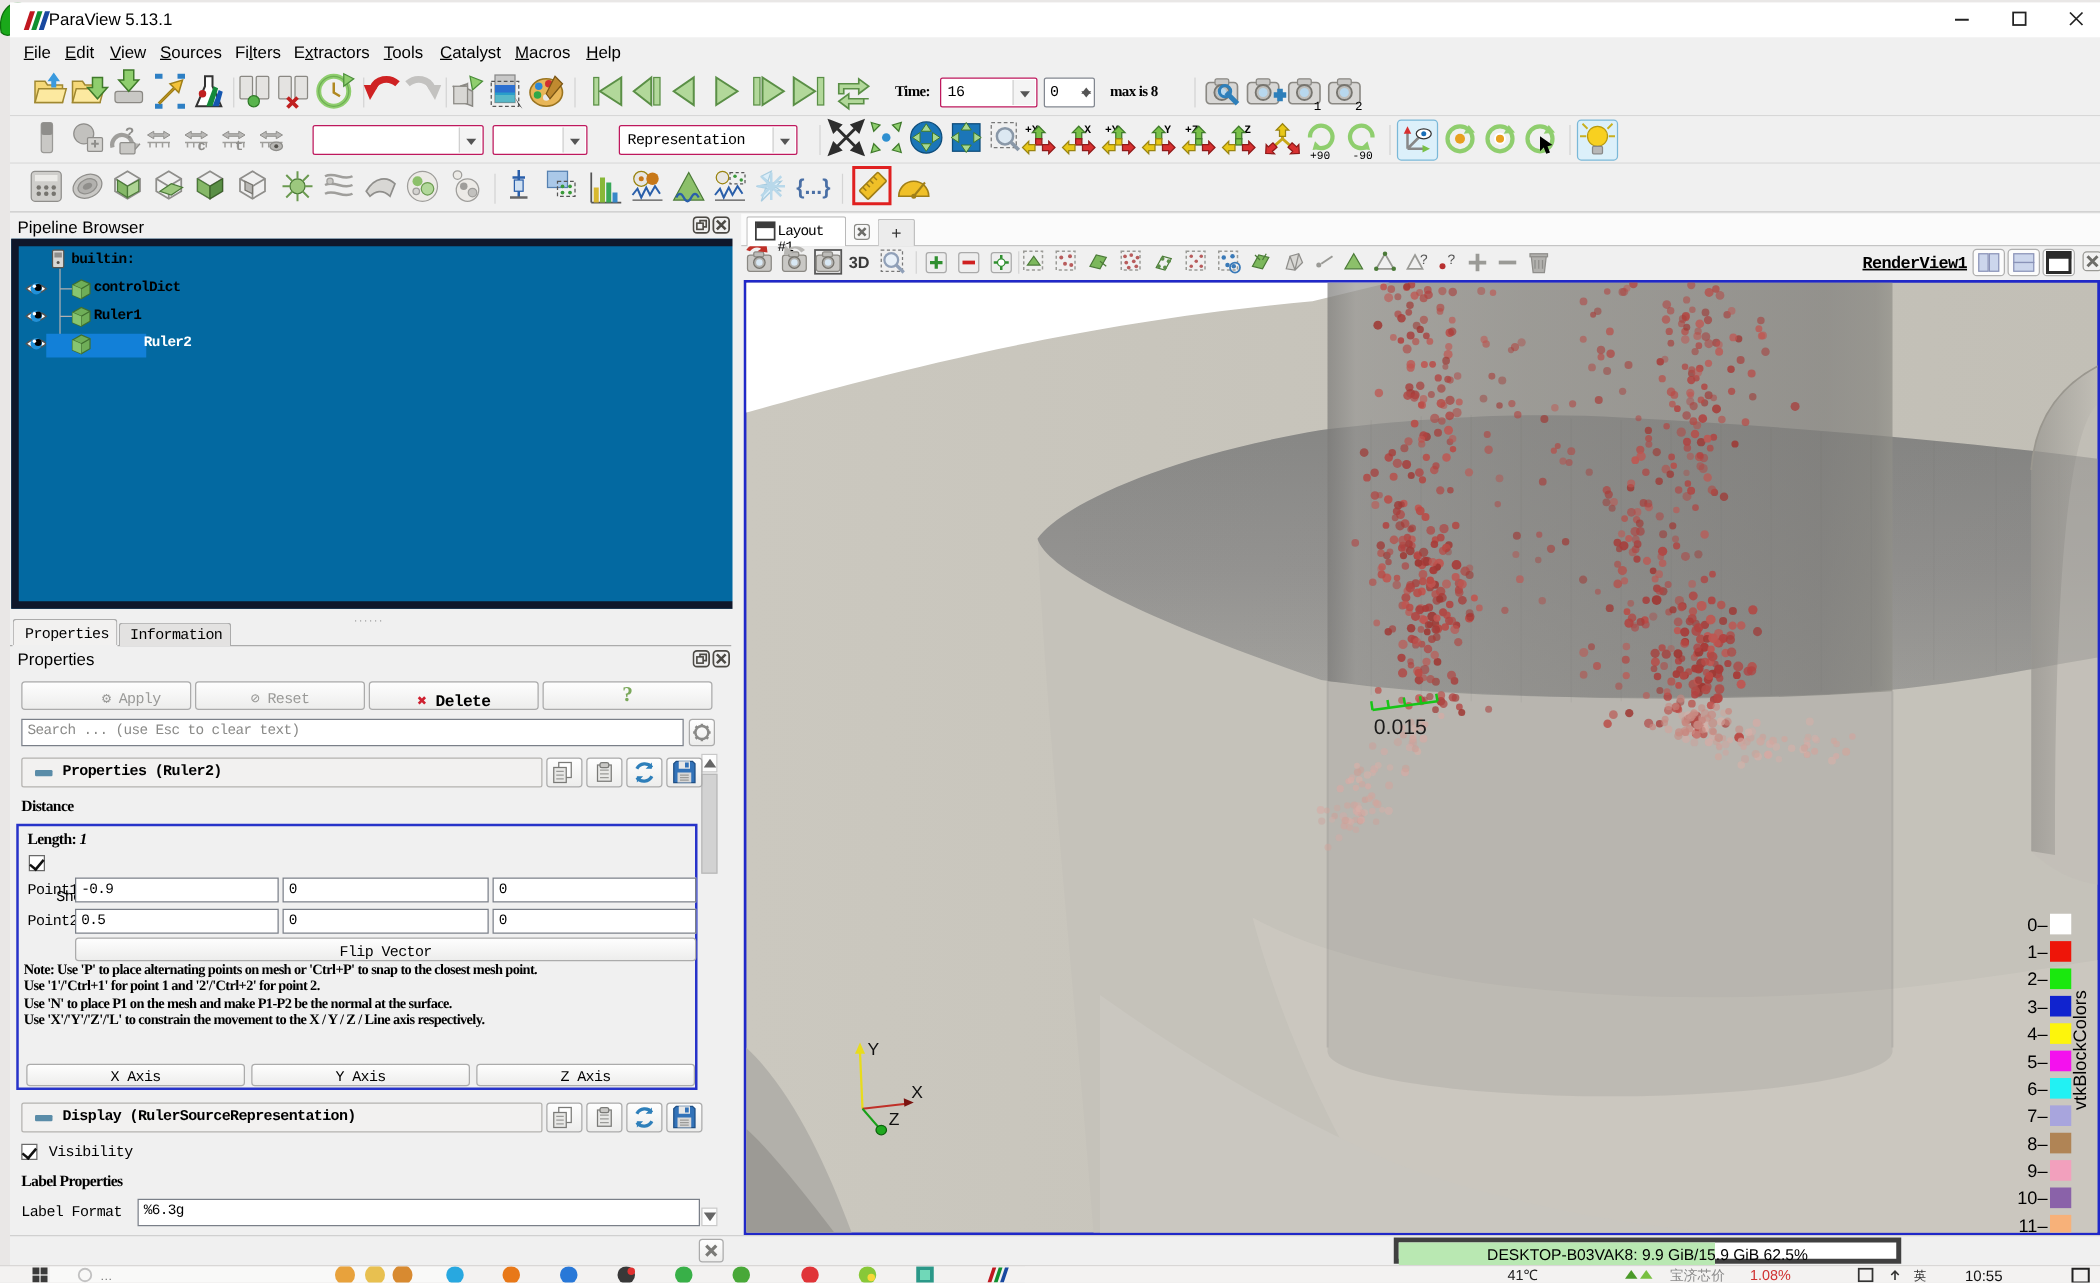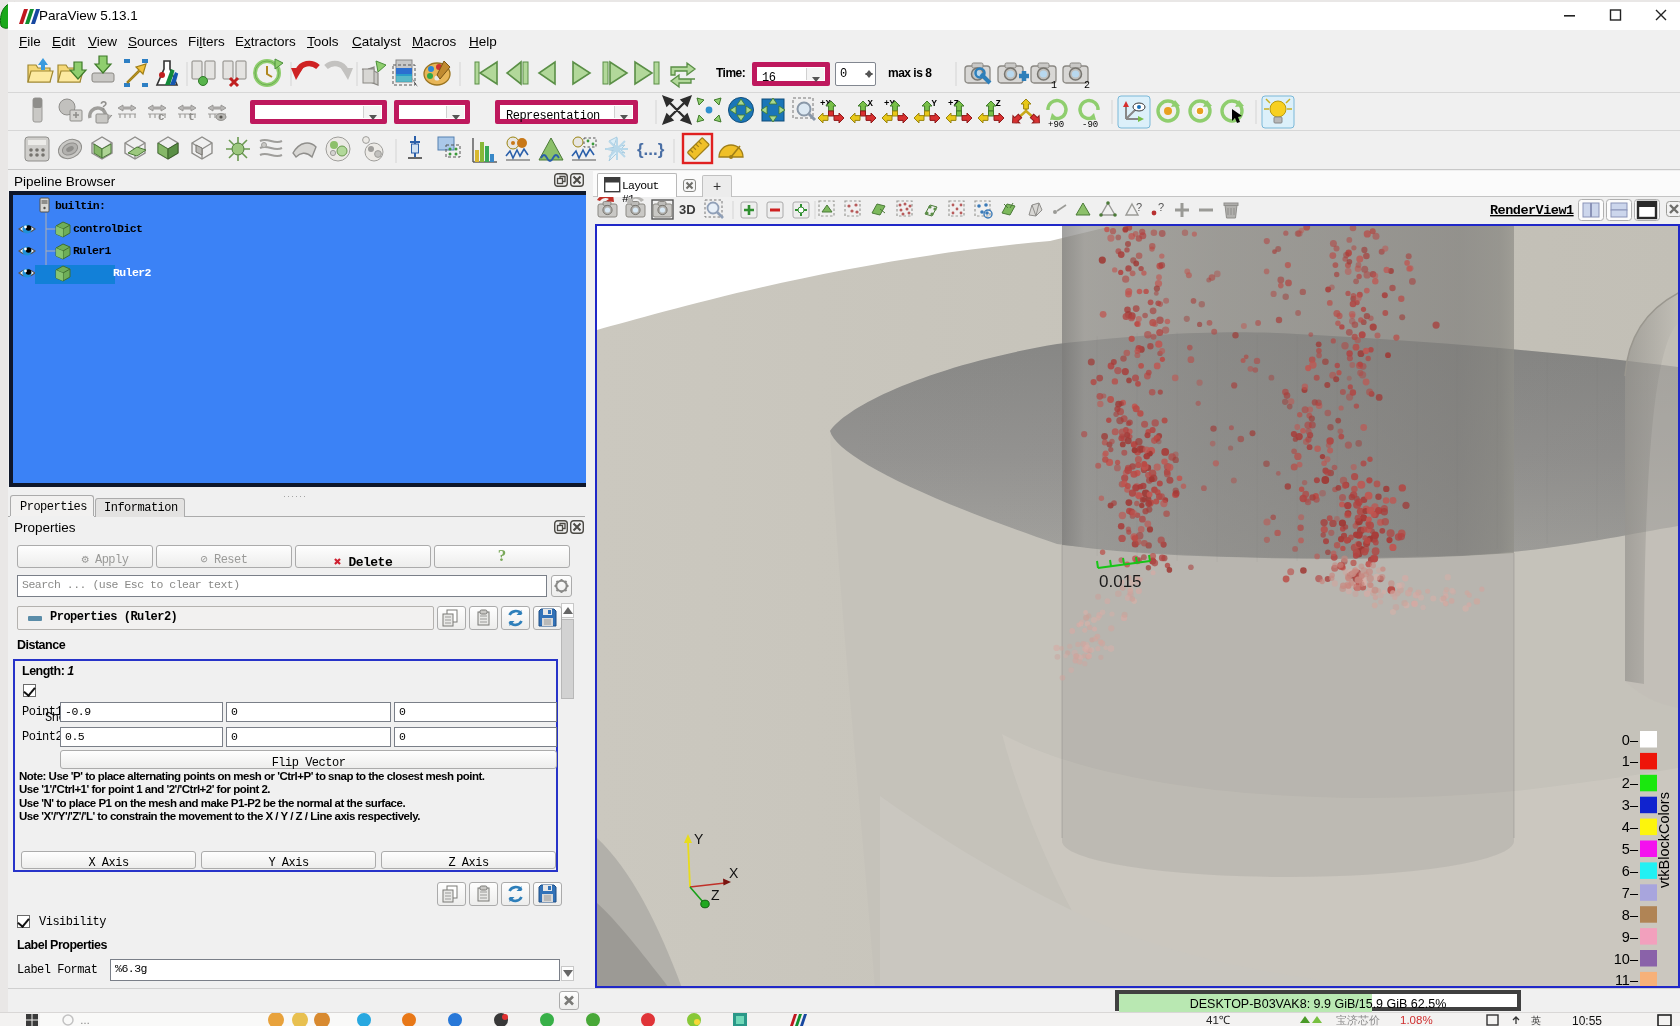--- a/index.html
+++ b/index.html
@@ -7,37 +7,37 @@
 *{box-sizing:border-box;}
 .abs{position:absolute;}
 .mono{font-family:"Liberation Mono",monospace;letter-spacing:-0.5px;}
 #win{position:absolute;left:8px;top:2px;width:1672px;height:1010px;background:#f0f0f0;}
 #titlebar{position:absolute;left:0;top:0;width:1672px;height:28px;background:#ffffff;}
 #menubar{position:absolute;left:0;top:28px;width:1672px;height:25px;background:#f0f0f0;}
 .menuitem{position:absolute;top:4px;font-size:13.5px;color:#000;}
 #tb1{position:absolute;left:0;top:53px;width:1672px;height:38px;background:#f0f0f0;border-bottom:1px solid #d7d7d7;}
 #tb2{position:absolute;left:0;top:91px;width:1672px;height:38px;background:#f0f0f0;border-bottom:1px solid #d7d7d7;}
 #tb3{position:absolute;left:0;top:129px;width:1672px;height:39px;background:#f0f0f0;border-bottom:1px solid #c8c8c8;}
-.combo{position:absolute;background:#fff;border:5px solid #be185d;border-radius:2px;height:24px;}
+.combo{position:absolute;background:#fff;border:1px solid #be185d;border-radius:2px;height:24px;}
 .combo .arr{position:absolute;right:1px;top:1px;bottom:1px;width:18px;background:#f4f4f4;border-left:1px solid #d0d0d0;}
 .combo .arr:after{content:"";position:absolute;left:5px;top:9px;border:4px solid transparent;border-top:5px solid #555;}
 .btn{background:linear-gradient(#fefefe,#ededec);border:1px solid #ababab;border-radius:3px;position:absolute;
   text-align:center;color:#000;}
 .fld{position:absolute;background:#fff;border:1px solid #7a7f88;font-size:11.5px;
   font-family:"Liberation Mono",monospace;letter-spacing:-0.5px;padding:2px 0 0 4px;color:#000;}
 .docktitle{position:absolute;font-size:13.5px;color:#000;}
 .sechdr{position:absolute;background:#f2f1f0;border:1px solid #b4b2af;border-radius:2px;height:24px;}
 .sechdr .dash{position:absolute;left:10px;top:9px;width:14px;height:5px;background:#5a8ca8;border-radius:1px;}
 .sechdr .t{position:absolute;left:32px;top:3px;font-weight:bold;font-size:12px;}
 .sbtn{position:absolute;width:29px;height:24px;background:linear-gradient(#fefefe,#ededec);
   border:1px solid #ababab;border-radius:3px;}
 .chk{position:absolute;width:13px;height:13px;background:#fff;border:1px solid #6a6a6a;}
 .chk:after{content:"";position:absolute;left:2px;top:0px;width:5px;height:9px;border:solid #111;
   border-width:0 2px 2px 0;transform:rotate(40deg);}
-.boldmono{font-family:Liberation Sans, sans-serif;letter-spacing:-0.5px;font-weight:bold;}
+.boldmono{font-family:Liberation Serif, serif;letter-spacing:-0.5px;font-weight:bold;}
 </style>
 </head>
 <body>
 
 <svg class="abs" style="left:0;top:0" width="22" height="32">
     <path d="M1,26 C-2,10 8,0 18,3 C12,8 9,16 12,26 C8,29 4,29 1,26 Z" fill="#1aa81a" stroke="#0c6e0c"></path>
   </svg>
 
 <div id="win">
  <div id="titlebar">
@@ -555,21 +555,21 @@
  </div>
 
  <div class="docktitle" style="left:6px;top:172px;">Pipeline Browser</div>
  <svg class="abs" style="left:546px;top:171px" width="30" height="16">
    <rect x="0.7" y="0.7" width="12.6" height="12.6" rx="3" fill="none" stroke="#4c4a45" stroke-width="1.4"></rect>
    <rect x="3.5" y="5.5" width="5" height="5" fill="none" stroke="#4c4a45" stroke-width="1.3"></rect>
    <path d="M6,5.5 V3.5 H11 V8.5 H8.5" fill="none" stroke="#4c4a45" stroke-width="1.3"></path>
    <rect x="16.7" y="0.7" width="12.6" height="12.6" rx="3" fill="none" stroke="#4c4a45" stroke-width="1.4"></rect>
    <path d="M19.5,3.5 L26.5,10.5 M26.5,3.5 L19.5,10.5" stroke="#4c4a45" stroke-width="2"></path>
  </svg>
- <div class="abs" style="left:1px;top:189px;width:656px;height:296px;background:#3b82f6;border:4px solid #0f172a;">
+ <div class="abs" style="left:1px;top:189px;width:656px;height:296px;background:#0369a1;border:6px solid #0f172a;">
    <svg width="574" height="294">
      <path d="M33,18 V78 M33,34 H45 M33,56 H45 M33,78 H45" stroke="#b0b0b0" fill="none"></path>
 
      <g transform="translate(27,3)">
           <rect x="0" y="0" width="9" height="14" rx="1" fill="#d8d7d4" stroke="#55534e"></rect>
           <rect x="1.5" y="2" width="6" height="4" fill="#8f8e8b"></rect>
           <circle cx="4.5" cy="10" r="1.2" fill="#55534e"></circle>
         </g>
 
      <g id="eye1" transform="translate(6,28)">
@@ -690,20 +690,24 @@
    <div class="fld" style="left:45px;top:66px;width:163px;height:20px;">0.5</div>
    <div class="fld" style="left:211px;top:66px;width:165px;height:20px;">0</div>
    <div class="fld" style="left:379px;top:66px;width:163px;height:20px;">0</div>
    <div class="btn" style="left:45px;top:89px;width:497px;height:19px;"><span class="mono" style="font-size:12px;position:relative;top:1px;">Flip Vector</span></div>
    <div class="boldmono abs" style="left:4px;top:109px;width:537px;font-size:11.5px;line-height:13.3px;">Note: Use 'P' to place alternating points on mesh or 'Ctrl+P' to snap to the closest mesh point.<br>Use '1'/'Ctrl+1' for point 1 and '2'/'Ctrl+2' for point 2.<br>Use 'N' to place P1 on the mesh and make P1-P2 be the normal at the surface.<br>Use 'X'/'Y'/'Z'/'L' to constrain the movement to the X / Y / Z / Line axis respectively.</div>
    <div class="btn" style="left:6px;top:190px;width:175px;height:18px;"><span class="mono" style="font-size:12px;">X Axis</span></div>
    <div class="btn" style="left:186px;top:190px;width:175px;height:18px;"><span class="mono" style="font-size:12px;">Y Axis</span></div>
    <div class="btn" style="left:366px;top:190px;width:175px;height:18px;"><span class="mono" style="font-size:12px;">Z Axis</span></div>
  </div>
 
+ <div class="sechdr" style="left:9px;top:880px;width:417px;">
+      <span class="dash"></span>
+      <span class="t mono">Display (RulerSourceRepresentation)</span>
+    </div>
  <div class="sbtn" style="left:429px;top:880px;"><svg width="27" height="22">
         <g transform="translate(5,3)">
           <rect x="4" y="0" width="10" height="12" fill="#fff" stroke="#7a7a77"></rect>
           <rect x="0" y="4" width="10" height="12" fill="#e8e8e6" stroke="#7a7a77"></rect>
           <path d="M2,7 h6 M2,10 h6 M2,13 h6" stroke="#9a9a98" stroke-width="1"></path>
         </g>
       </svg></div>
  <div class="sbtn" style="left:461px;top:880px;"><svg width="27" height="22">
         <g transform="translate(5,3)">
           <rect x="3" y="2" width="11" height="13" fill="#e8e8e6" stroke="#7a7a77"></rect>

